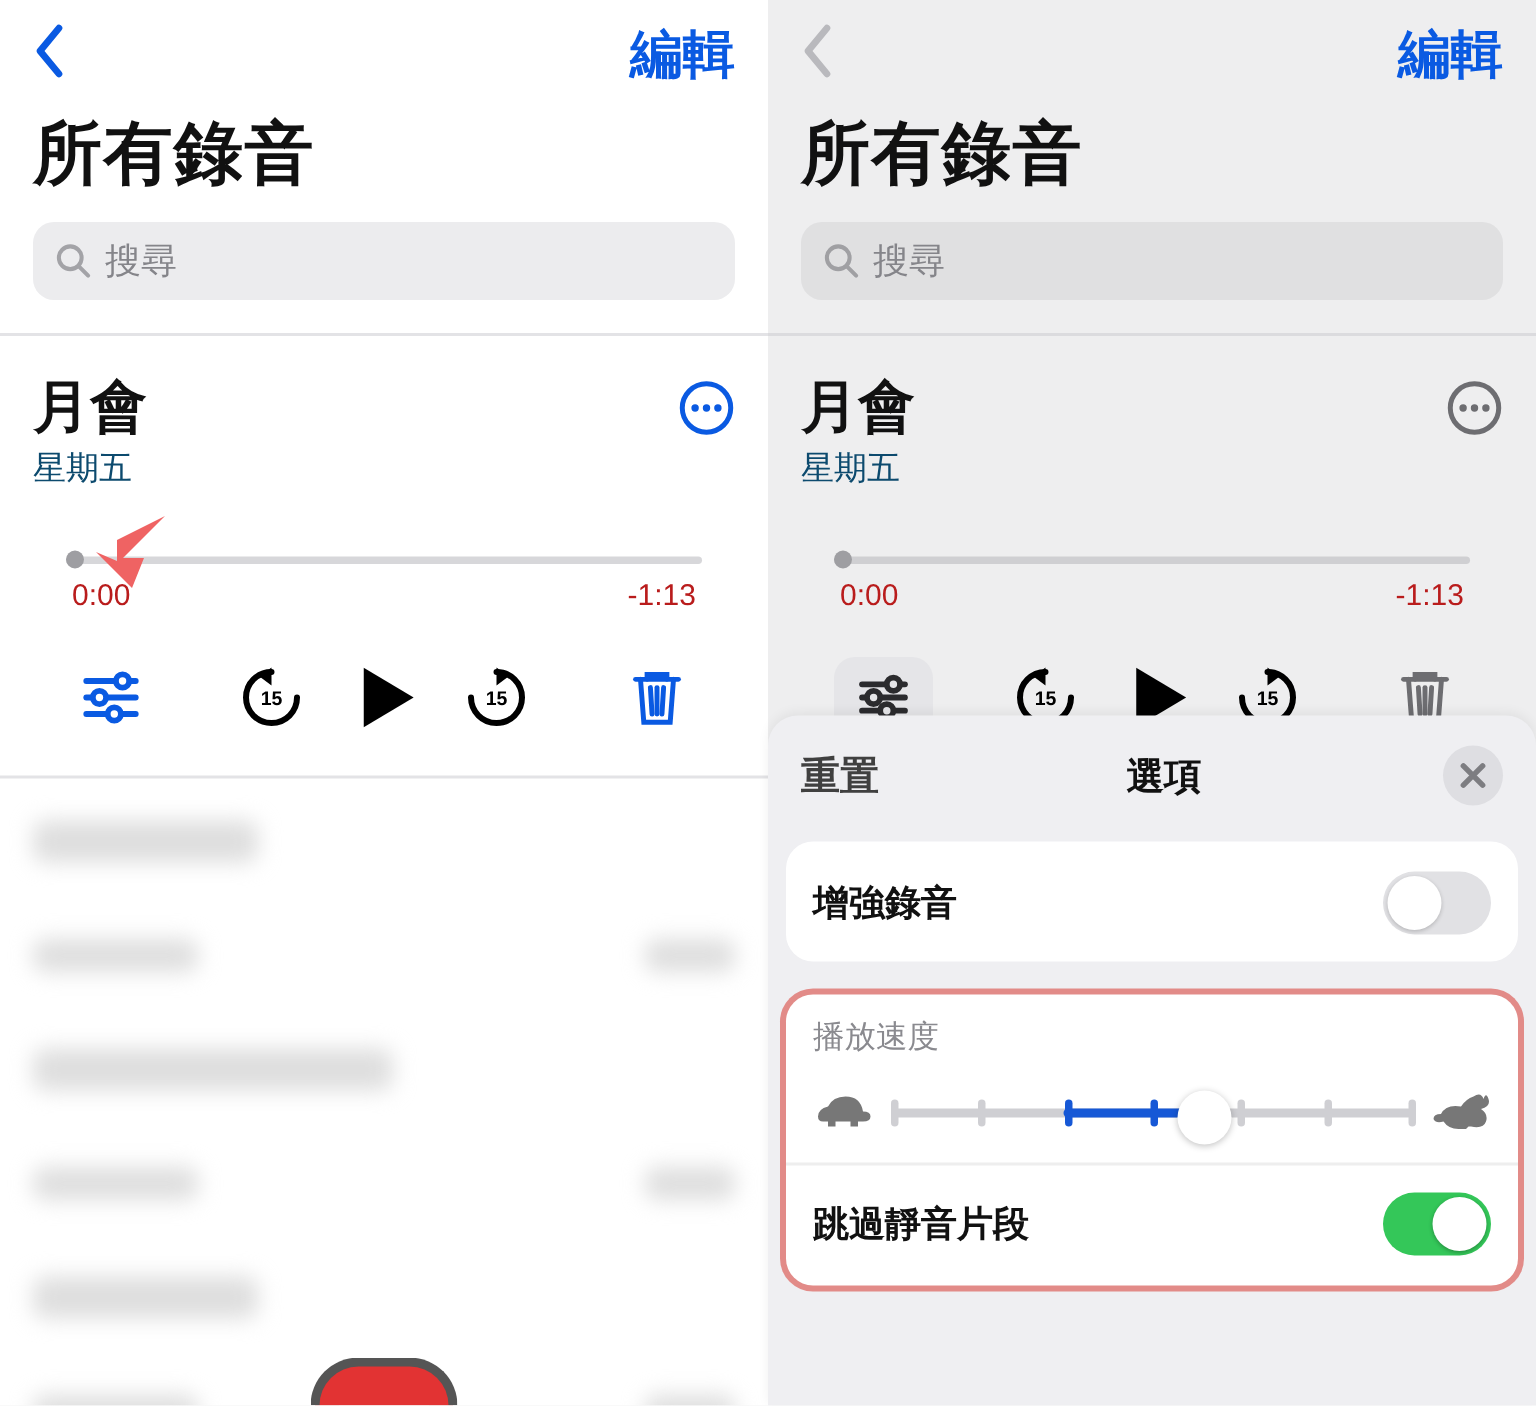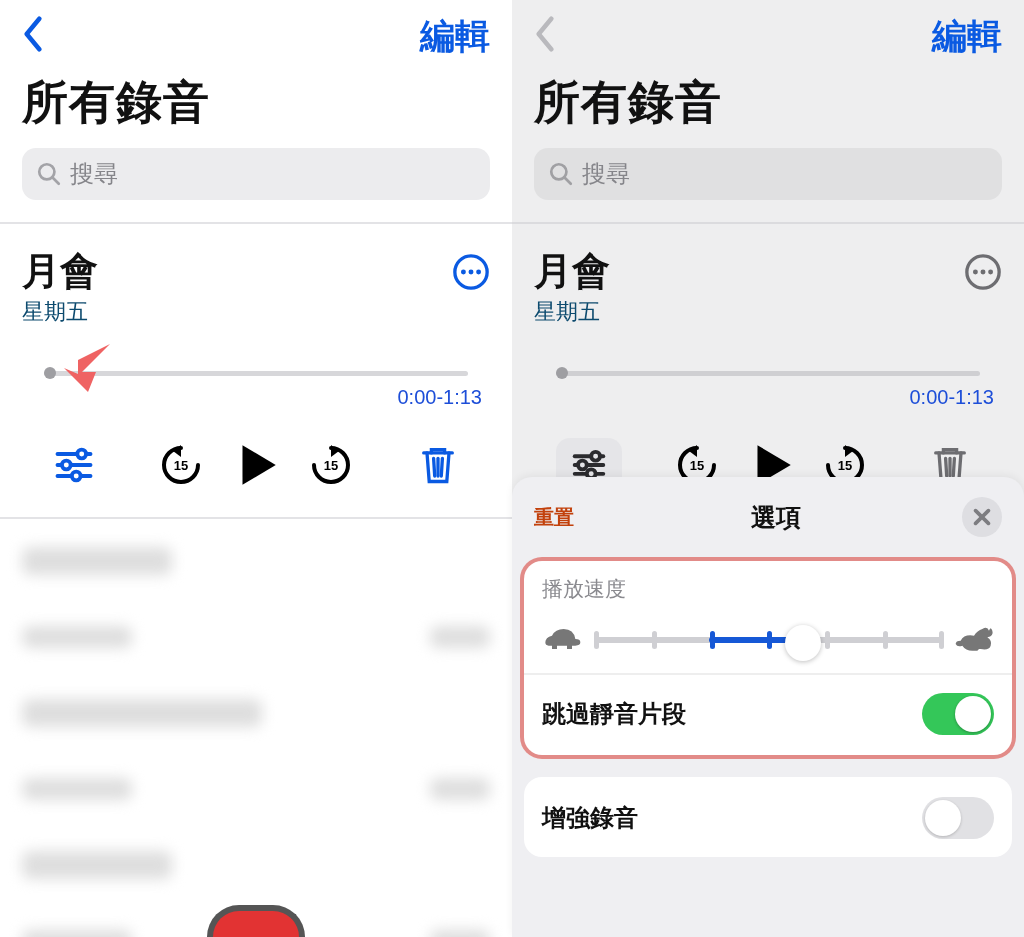--- a/index.html
+++ b/index.html
@@ -25,40 +25,40 @@
 
 .item { padding:6px 22px 0; }
 .item-row1 { display:flex; align-items:center; justify-content:space-between; }
 .item-name { font-size:38px; font-weight:600; }
 .more-circle { width:38px; height:38px; border-radius:50%; display:flex; align-items:center; justify-content:center; }
 .more-circle svg { width:38px; height:38px; }
 .item-sub { font-size:22px; color:#0c4a6e; margin-top:0; }
 
 .timeline { margin:44px 22px 0; height:5px; background:#d7d7da; border-radius:3px; position:relative; }
 .timeline .knob { position:absolute; left:0px; top:-4px; width:12px; height:12px; border-radius:50%; background:#9e9ea2; }
-.times { display:flex; justify-content:flex-end; margin:10px 8px 0; font-size:20px; color:#1d4ed8; }
+.times { display:flex; justify-content:space-between; margin:10px 26px 0; font-size:20px; color:#b91c1c; }
 
 .controls { display:flex; align-items:center; justify-content:space-between; margin:26px 12px 0; padding:0 10px 22px; position:relative; }
 .ctrl { width:60px; height:60px; display:flex; align-items:center; justify-content:center; }
 .ctrl.chip { background:#e5e5e8; border-radius:14px; width:66px; height:54px;}
 .ctrl svg { width:44px; height:44px; }
 .ctrl.play svg { width:52px; height:52px; }
 .pad { width:18px; }
 .divider2 { height:2px; background:#e3e3e6; }
 .pointer { position:absolute; left:58px; top:336px; width:60px; height:60px; transform:rotate(0deg); }
 .pointer svg { width:60px; height:60px; }
 
 .blurwrap { padding:18px 22px; }
 .blurline { display:flex; justify-content:space-between; align-items:center; height:48px; margin-bottom:28px; }
 .pill { background:#dedede; border-radius:8px; filter:blur(7px); }
 
 
 .sheet { position:absolute; left:0; right:0; bottom:0; height:460px; background:#efeff2; border-top-left-radius:20px; border-top-right-radius:20px; box-shadow:0 -2px 8px rgba(0,0,0,.06);}
 .sheet-top { display:flex; align-items:center; justify-content:space-between; padding:20px 22px 18px; }
-.sheet-reset { color:#c2410c; font-size:20px; font-weight:600;}
+.sheet-reset { color:#404040; font-size:26px; font-weight:600;}
 .sheet-title { font-size:25px; font-weight:800; position:absolute; left:16px; right:0; text-align:center; pointer-events:none;}
 .sheet-close { width:40px; height:40px; border-radius:50%; background:#dedee2; display:flex; align-items:center; justify-content:center; }
 .sheet-close svg { width:22px; height:22px; fill:#7d7d81;}
 
 .group { margin:6px 12px 22px; background:#fff; border-radius:18px; padding:14px 18px 12px; }
 .framed { box-shadow: 0 0 0 4px #e28b88; }
 .group-label { font-size:21px; color:#8a8a8f; margin-bottom:16px; font-weight:500;}
 .speedrow { display:flex; align-items:center; gap:12px; padding:4px 0 18px;}
 .speedrow svg.animal { width:40px; height:30px; fill:#777; }
 .track { flex:1; height:32px; position:relative; }
@@ -331,20 +331,29 @@
 
     <div class="sheet">
       <div class="sheet-top">
         <span class="sheet-reset">重置</span>
         <span class="sheet-title">選項</span>
         <span class="sheet-close">
           <svg viewBox="0 0 24 24">
               <path d="M5 5 L19 19 M19 5 L5 19" stroke="#7d7d81" stroke-width="4" stroke-linecap="round"></path>
             </svg>
         </span>
+      </div>
+
+      <div class="group">
+        <div class="togglerow" style="padding:6px 0">
+          <span class="togglabel">增強錄音</span>
+          <span class="switch off">
+              <span class="kn"></span>
+            </span>
+        </div>
       </div>
 
       <div class="group framed">
         <div class="group-label">播放速度</div>
         <div class="speedrow">
           <svg class="animal" viewBox="0 0 48 32">
             <path d="M8 24 Q4 24 4 20 Q4 14 12 12 Q16 4 26 4 Q38 4 40 16 Q46 16 46 20 Q46 24 40 24 L36 24 L36 28 L30 28 L30 24 L18 24 L18 28 L12 28 L12 24 Z" fill="#777"></path>
           </svg>
           <div class="track">
             <div class="tickbar">
@@ -365,25 +374,16 @@
           </svg>
         </div>
         <div class="hr"></div>
         <div class="togglerow">
           <span class="togglabel">跳過靜音片段</span>
           <span class="switch on">
               <span class="kn"></span>
             </span>
         </div>
       </div>
-
-      <div class="group">
-        <div class="togglerow" style="padding:6px 0">
-          <span class="togglabel">增強錄音</span>
-          <span class="switch off">
-              <span class="kn"></span>
-            </span>
-        </div>
-      </div>
     </div>
   </div>
 
 </div>
 
 </body></html>

